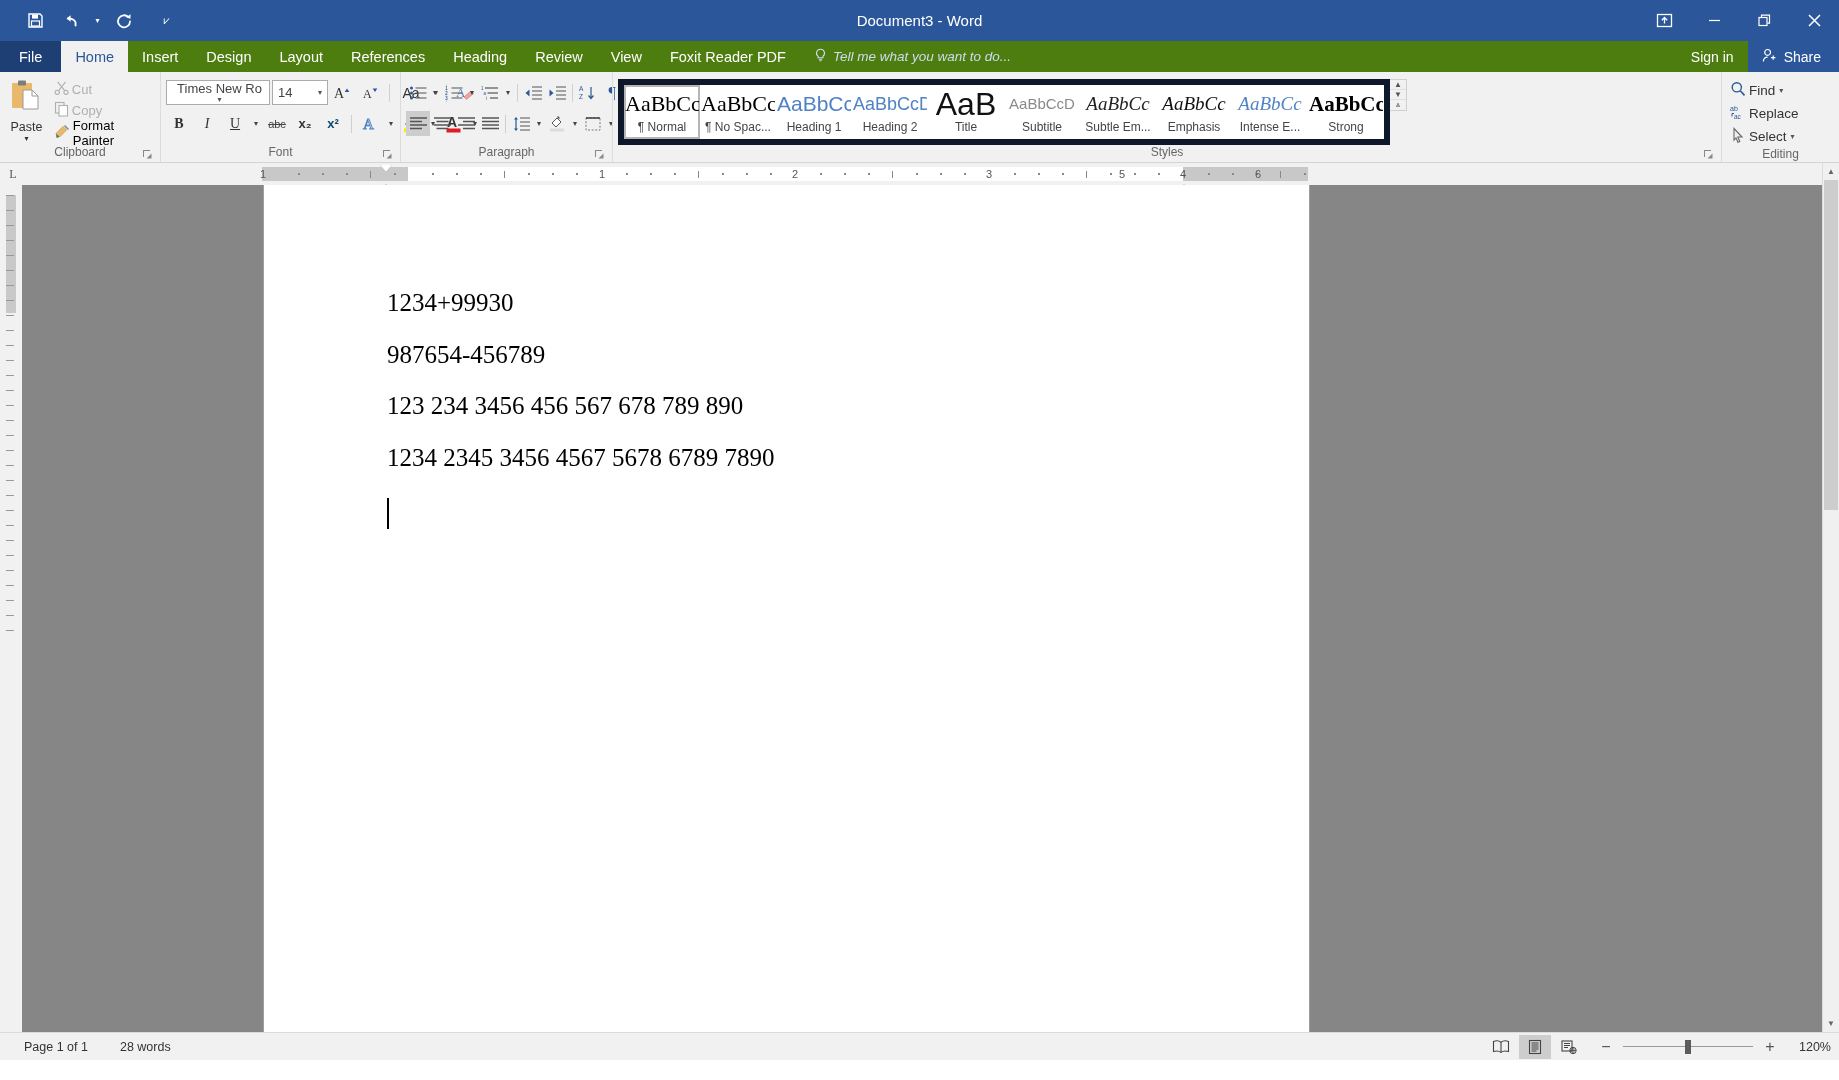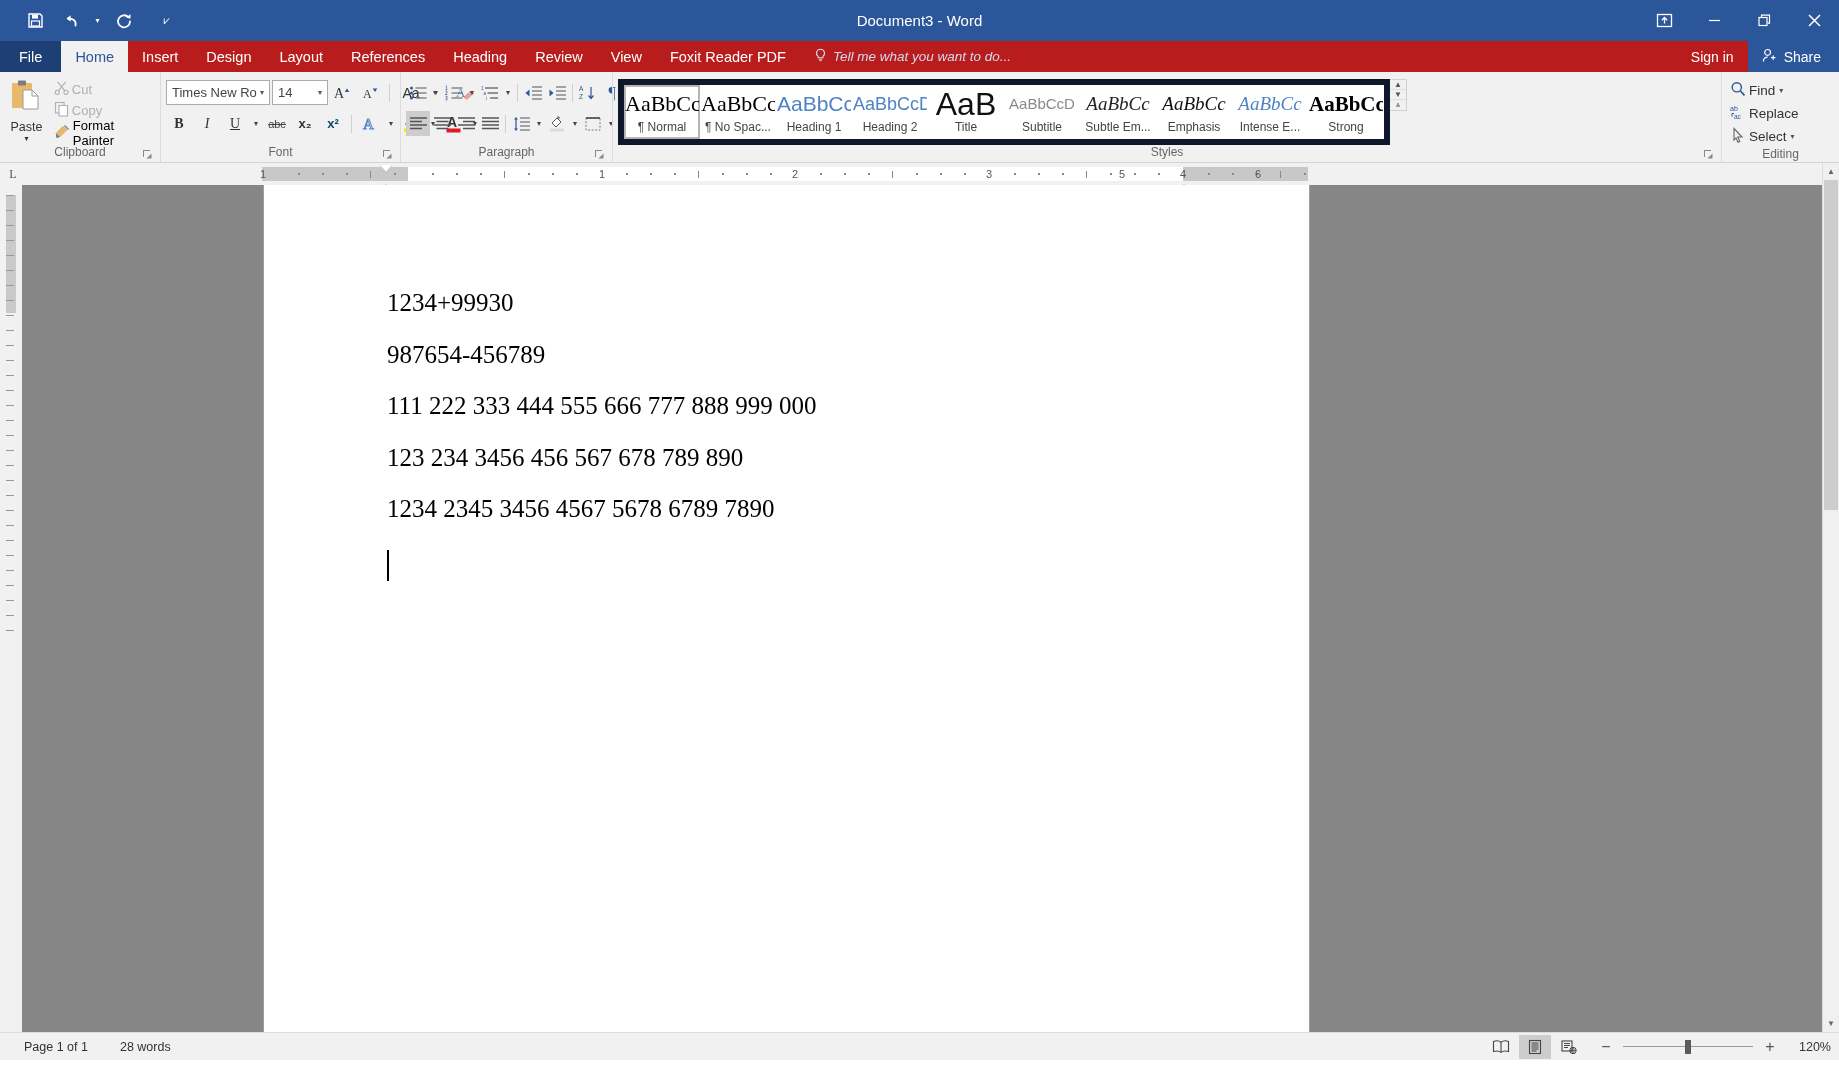--- a/index.html
+++ b/index.html
@@ -44,21 +44,21 @@
   .win-btn {
     width: 50px; height: 41px;
     display: flex; align-items: center; justify-content: center;
     color: #fff;
   }
 
   
   .tabstrip {
     position: relative;
     height: 31px;
-    background: #b91c1c;
+    background: #4d7c0f;
     display: flex;
     align-items: flex-end;
   }
   .tab {
     height: 31px;
     padding: 0 14px;
     display: flex; align-items: center;
     color: #fff; font-size: 14.5px;
     white-space: nowrap;
   }
@@ -134,21 +134,21 @@
   .fg-row { display: flex; align-items: center; gap: 2px; height: 27px; }
   .combo {
     height: 25px; background: #fff;
     border: 1px solid #ababab;
     display: flex; align-items: center;
     font-size: 13px; color: #444;
     padding: 0 2px 0 5px;
   }
   .combo .cv { flex: 1; overflow: hidden; white-space: nowrap; }
   .combo .cc { font-size: 8px; color: #555; padding: 0 3px; }
-  .font-name { width: 104px; }
+  .font-name { width: 104px; flex-direction: column; }
   .font-size { width: 56px; }
   .ico {
     width: 26px; height: 25px;
     display: flex; align-items: center; justify-content: center;
     font-size: 14px; color: #333;
   }
   .sep { width: 1px; height: 18px; background: #d0d0d0; margin: 0 3px; }
   .tiny-caret { width: 12px; height: 25px; display: flex; align-items: center; justify-content: center; font-size: 8px; color: #444; }
 
   
@@ -852,21 +852,20 @@
         <div class="vr-tick"></div>
         <div class="vr-tick"></div>
     </div>
   </div>
 
   <div class="canvas-area">
     <div class="page">
       <div class="doc-body">
         <div class="doc-line">1234+99930</div>
         <div class="doc-line">987654-456789</div>
-        <div class="doc-line">111 222 333 444 555 666 777 888 999 000</div>
         <div class="doc-line">123 234 3456 456 567 678 789 890</div>
         <div class="doc-line">1234 2345 3456 4567 5678 6789 7890</div>
         <div class="caret-line">
           <div class="caret"></div>
         </div>
       </div>
     </div>
   </div>
 
   <div class="vscroll">

